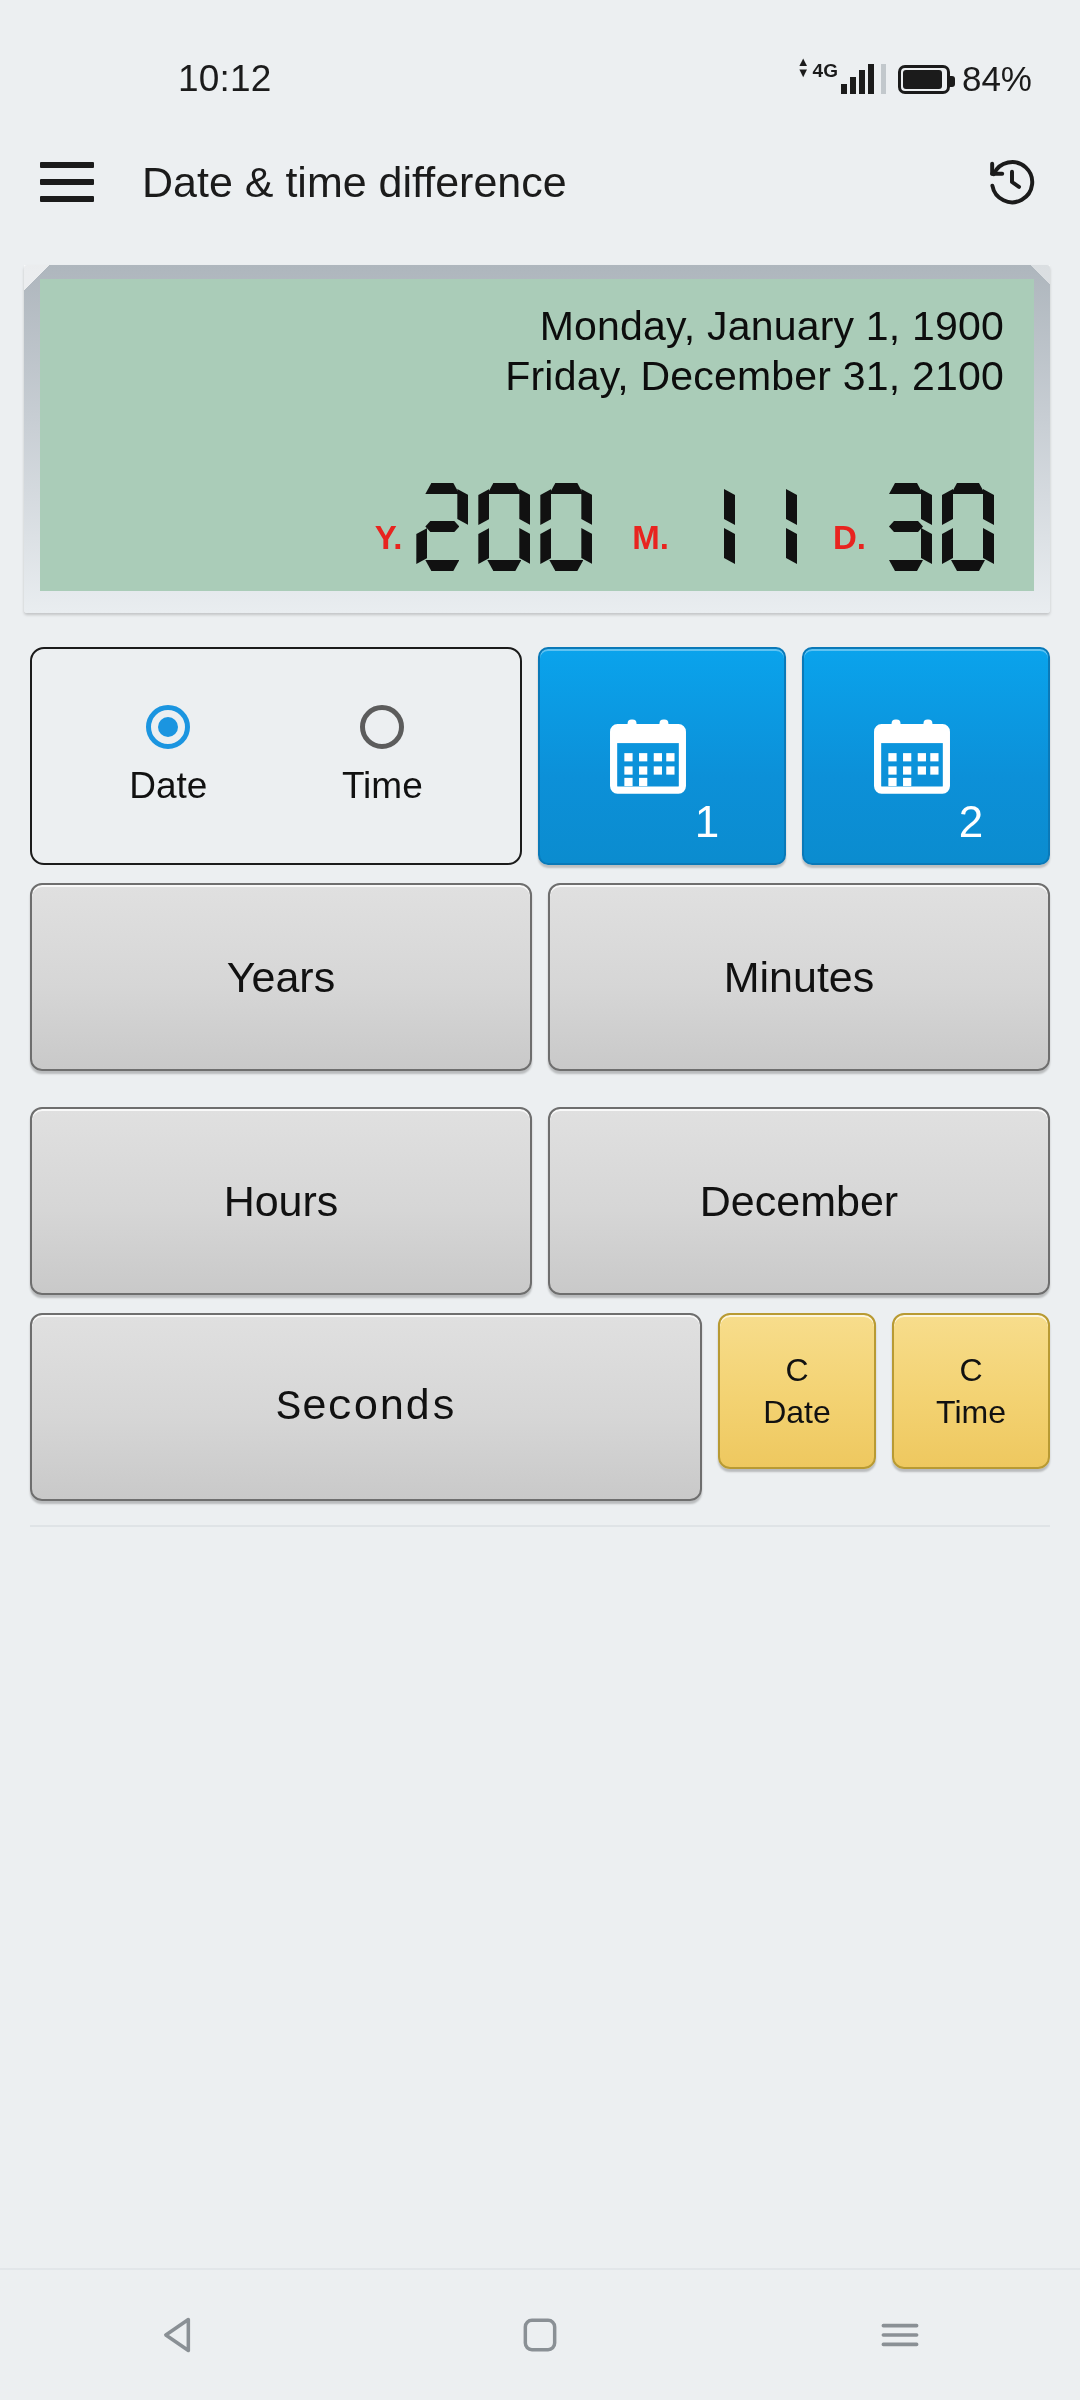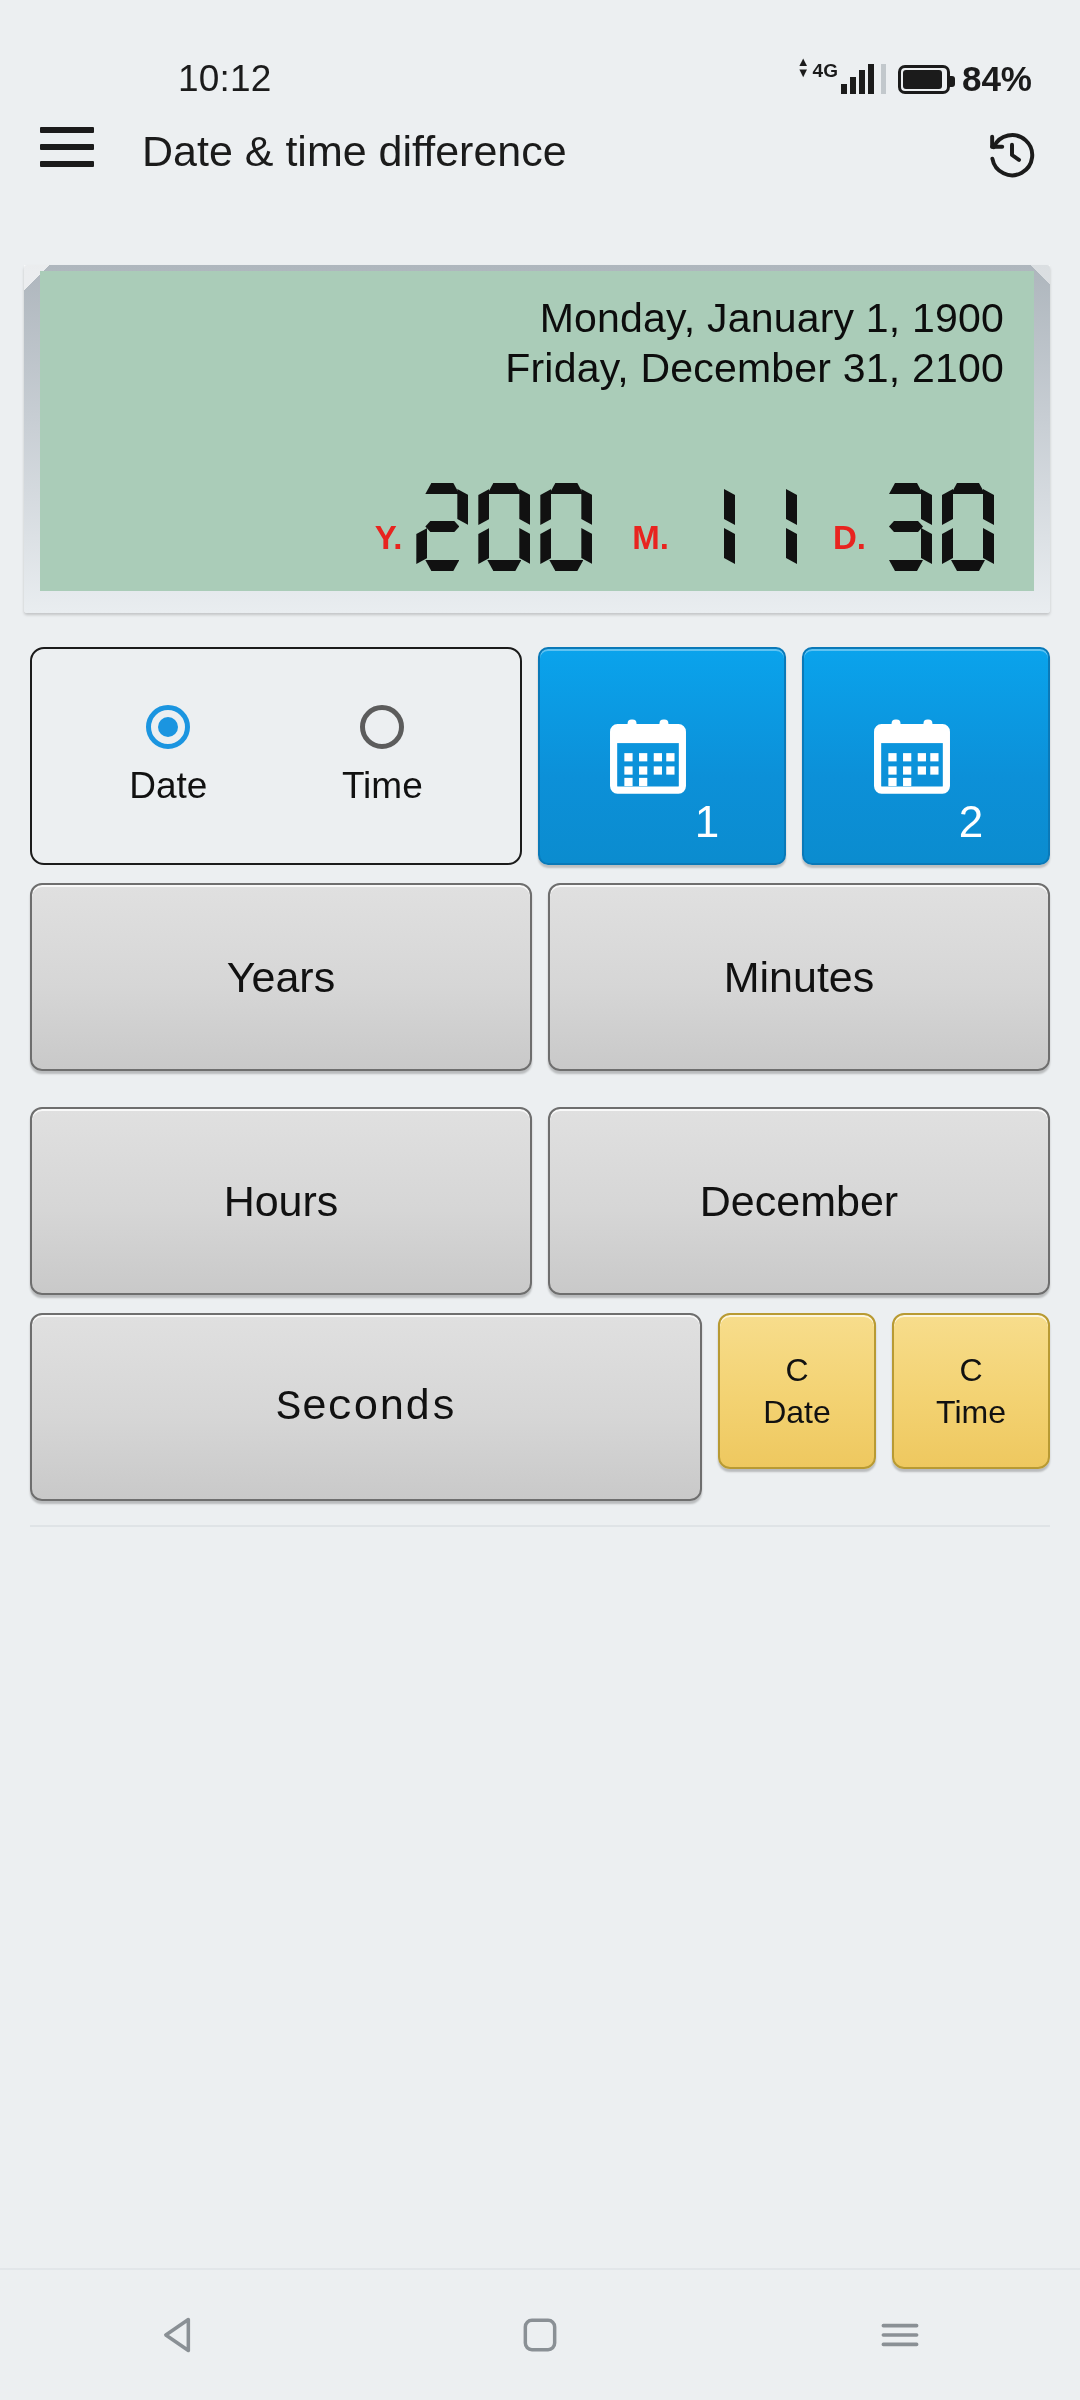--- a/index.html
+++ b/index.html
@@ -27,36 +27,36 @@
   .bars { display: flex; align-items: flex-end; gap: 3px; height: 30px; }
   .bars i { display:block; width: 6px; background: #1b1b1b; }
   .bars i:nth-child(1){height: 10px;}
   .bars i:nth-child(2){height: 17px;}
   .bars i:nth-child(3){height: 24px;}
   .bars i:nth-child(4){height: 30px;}
   .bar-dim { width:5px; height:30px; background:#c2c8cc; margin-left:4px;}
   .battery { position: relative; width: 52px; height: 29px; border: 3px solid #1b1b1b; border-radius: 7px; }
   .battery::after { content:""; position:absolute; right:-8px; top:8px; width:5px; height:11px; background:#1b1b1b; border-radius:0 3px 3px 0;}
   .battery-fill { position:absolute; left:2px; top:2px; bottom:2px; background:#1b1b1b; border-radius:3px; }
-  .batt-pct { font-size: 35px; font-weight: 700; }
-
-  
-  .appbar { height: 110px; display: flex; align-items: flex-start; padding: 0 40px; }
+  .batt-pct { font-size: 35px; font-weight: 400; }
+
+  
+  .appbar { height: 110px; display: flex; align-items: center; padding: 0 40px; }
   .hamburger { width: 54px; display:flex; flex-direction:column; gap:11px; cursor:pointer; }
   .hamburger span { display:block; height: 6px; background:#1b1b1b; border-radius:1px; }
   .app-title { font-size: 43px; color:#1b1b1b; margin-left: 48px; }
   .history-icon { margin-left:auto; width:56px; height:56px; }
 
   
   .lcd-outer {
     margin: 28px 30px 0 24px;
     height: 348px;
     background: linear-gradient(180deg,#aeb6bd 0%, #c8ced4 45%, #e9edf0 100%);
     border-radius: 3px;
-    padding: 6px 16px 22px 16px;
+    padding: 14px 16px 22px 16px;
     position: relative;
     box-shadow: 0 2px 3px rgba(0,0,0,.18);
   }
   .lcd-outer::before{
     content:""; position:absolute; inset:0;
     background:
       linear-gradient(135deg, rgba(255,255,255,.75) 0 18px, transparent 18px),
       linear-gradient(225deg, rgba(255,255,255,.55) 0 14px, transparent 14px);
     pointer-events:none;
   }

